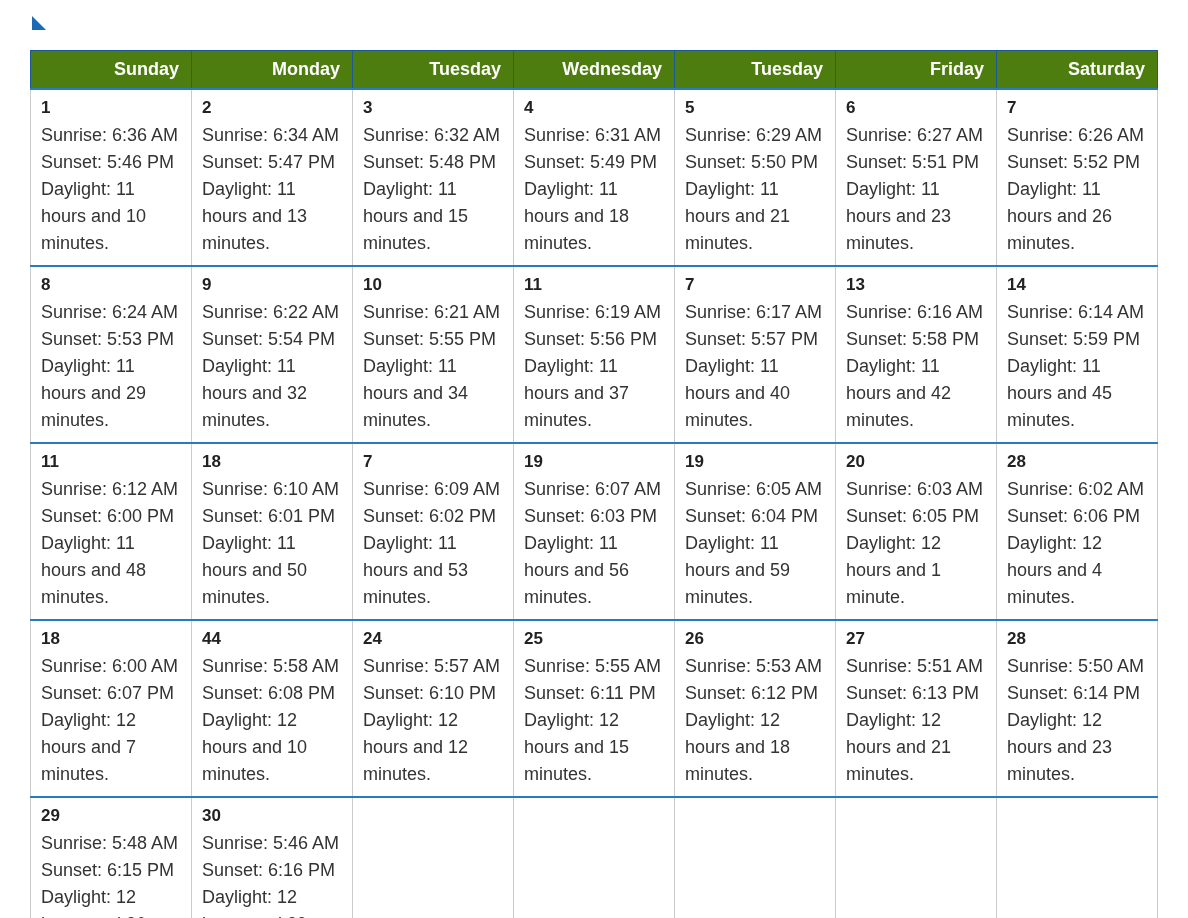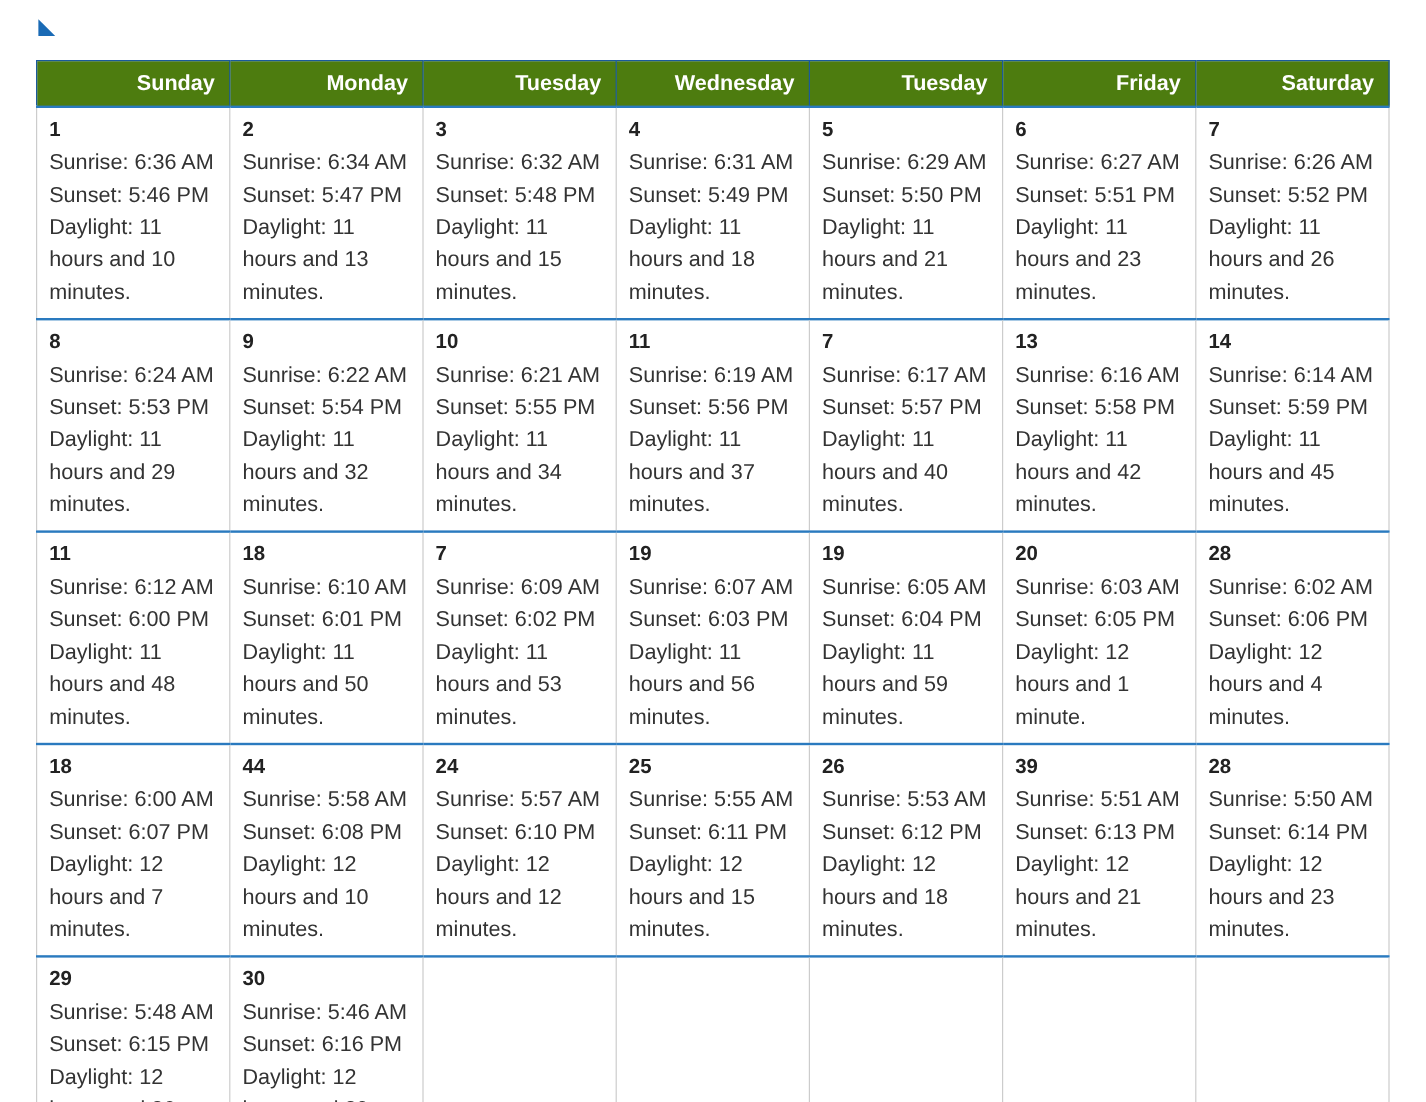--- a/index.html
+++ b/index.html
@@ -229,21 +229,21 @@
         </td>
         <td>
           <div class="day-number">25</div>
           <div class="day-info">Sunrise: 5:55 AM<br>Sunset: 6:11 PM<br>Daylight: 12 hours and 15 minutes.</div>
         </td>
         <td>
           <div class="day-number">26</div>
           <div class="day-info">Sunrise: 5:53 AM<br>Sunset: 6:12 PM<br>Daylight: 12 hours and 18 minutes.</div>
         </td>
         <td>
-          <div class="day-number">39</div>
+          <div class="day-number">27</div>
           <div class="day-info">Sunrise: 5:51 AM<br>Sunset: 6:13 PM<br>Daylight: 12 hours and 21 minutes.</div>
         </td>
         <td>
           <div class="day-number">28</div>
           <div class="day-info">Sunrise: 5:50 AM<br>Sunset: 6:14 PM<br>Daylight: 12 hours and 23 minutes.</div>
         </td>
       </tr>
       <tr class="week-row">
         <td>
           <div class="day-number">29</div>

